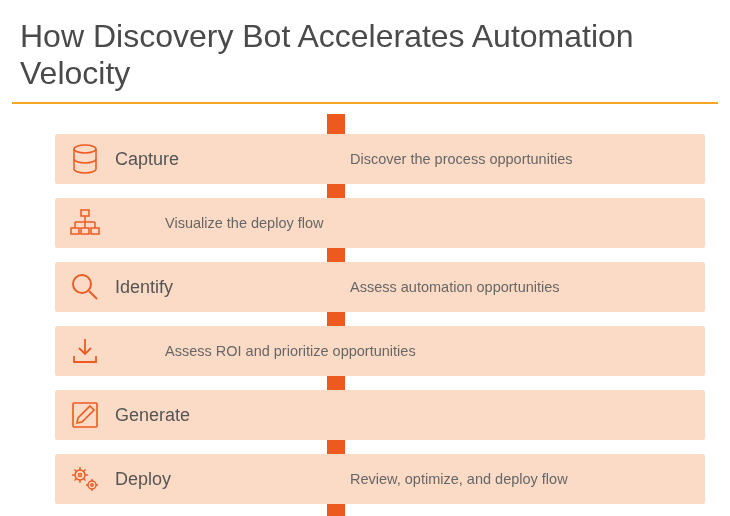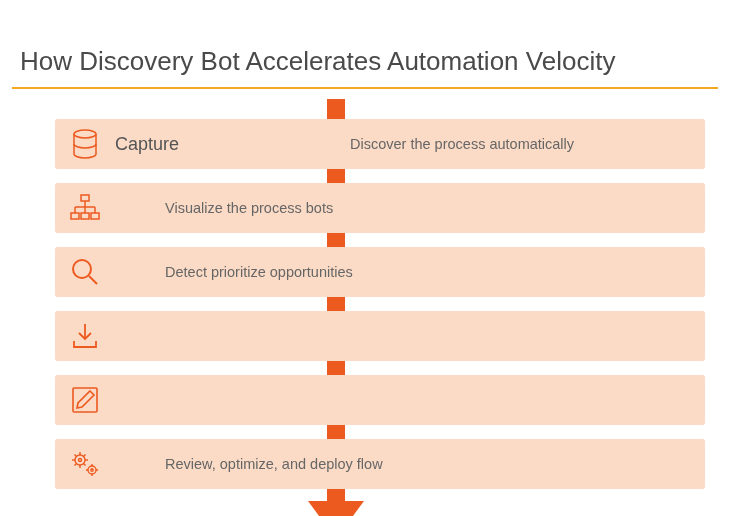--- a/index.html
+++ b/index.html
@@ -5,25 +5,24 @@
   * { box-sizing: border-box; margin: 0; padding: 0; }
   body {
     font-family: Arial, Helvetica, sans-serif;
     width: 730px;
     height: 516px;
     background: #fff;
     position: relative;
     overflow: hidden;
   }
   .title {
-    font-size: 26px;
+    font-size: 32px;
     font-weight: 400;
     color: #4a4a4a;
     padding: 18px 20px 10px 20px;
-    margin-top: 28px;
   }
   .underline {
     height: 2px;
     background: #f5a623;
     margin: 0 12px 0 12px;
   }
   .stage {
     position: relative;
     margin-top: 10px;
     height: 440px;
@@ -113,67 +112,70 @@
 
     <div class="row">
       <div class="icon-cell">
         <svg width="30" height="32" viewBox="0 0 30 32" stroke-width="1.5">
           <ellipse cx="15" cy="6" rx="11" ry="4"></ellipse>
           <path d="M4 6 V16 a11 4 0 0 0 22 0 V6"></path>
           <path d="M4 16 V26 a11 4 0 0 0 22 0 V16"></path>
         </svg>
       </div>
       <div class="step-label">Capture</div>
-      <div class="step-desc">Discover the process automatically</div>
+      <div class="step-desc">Discover the process opportunities</div>
     </div>
 
     <div class="row">
       <div class="icon-cell">
         <svg width="32" height="30" viewBox="0 0 32 30" stroke-width="1.5">
           <rect x="12" y="2" width="8" height="6"></rect>
           <line x1="16" y1="8" x2="16" y2="14"></line>
           <line x1="6" y1="14" x2="26" y2="14"></line>
           <line x1="6" y1="14" x2="6" y2="20"></line>
           <line x1="16" y1="14" x2="16" y2="20"></line>
           <line x1="26" y1="14" x2="26" y2="20"></line>
           <rect x="2" y="20" width="8" height="6"></rect>
           <rect x="12" y="20" width="8" height="6"></rect>
           <rect x="22" y="20" width="8" height="6"></rect>
         </svg>
       </div>
-      <div class="step-desc">Visualize the process bots</div>
+      <div class="step-desc">Visualize the deploy flow</div>
     </div>
 
     <div class="row">
       <div class="icon-cell">
         <svg width="30" height="30" viewBox="0 0 30 30" stroke-width="2">
           <circle cx="12" cy="12" r="9"></circle>
           <line x1="19" y1="19" x2="27" y2="27"></line>
         </svg>
       </div>
-      <div class="step-desc">Detect prioritize opportunities</div>
+      <div class="step-label">Identify</div>
+      <div class="step-desc">Assess automation opportunities</div>
     </div>
 
     <div class="row">
       <div class="icon-cell">
         <svg width="30" height="30" viewBox="0 0 30 30" stroke-width="1.8">
           <line x1="15" y1="3" x2="15" y2="18"></line>
           <polyline points="9,12 15,18 21,12"></polyline>
           <polyline points="4,20 4,26 26,26 26,20"></polyline>
         </svg>
       </div>
+      <div class="step-desc">Assess ROI and prioritize opportunities</div>
     </div>
 
     <div class="row">
       <div class="icon-cell">
         <svg width="30" height="30" viewBox="0 0 30 30" stroke-width="1.6">
           <rect x="3" y="3" width="24" height="24" rx="1"></rect>
           <path d="M20 6 L24 10 L12 22 L7 23 L8 18 Z"></path>
         </svg>
       </div>
+      <div class="step-label">Generate</div>
     </div>
 
     <div class="row">
       <div class="icon-cell">
         <svg width="32" height="30" viewBox="0 0 32 30" stroke-width="1.4">
           <circle cx="11" cy="11" r="5"></circle>
           <circle cx="11" cy="11" r="1.5"></circle>
           <line x1="11" y1="3" x2="11" y2="6"></line>
           <line x1="11" y1="16" x2="11" y2="19"></line>
           <line x1="3" y1="11" x2="6" y2="11"></line>
@@ -183,17 +185,18 @@
           <line x1="5.5" y1="16.5" x2="7.5" y2="14.5"></line>
           <line x1="14.5" y1="7.5" x2="16.5" y2="5.5"></line>
           <circle cx="23" cy="21" r="4"></circle>
           <circle cx="23" cy="21" r="1.2"></circle>
           <line x1="23" y1="15" x2="23" y2="17"></line>
           <line x1="23" y1="25" x2="23" y2="27"></line>
           <line x1="17" y1="21" x2="19" y2="21"></line>
           <line x1="27" y1="21" x2="29" y2="21"></line>
         </svg>
       </div>
+      <div class="step-label">Deploy</div>
       <div class="step-desc">Review, optimize, and deploy flow</div>
     </div>
 
   </div>
 </div>
 
 </body></html>

